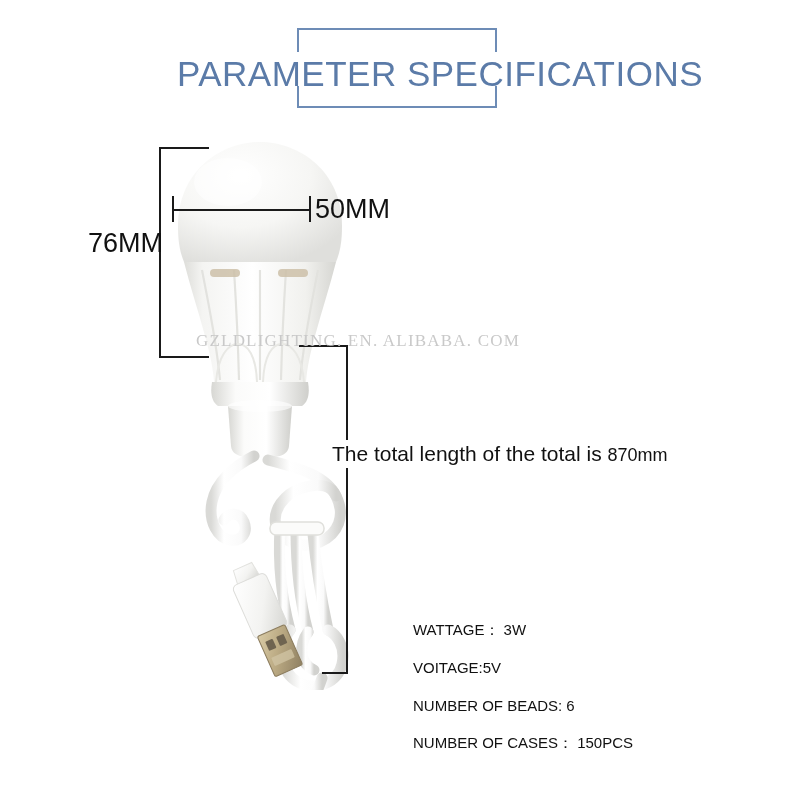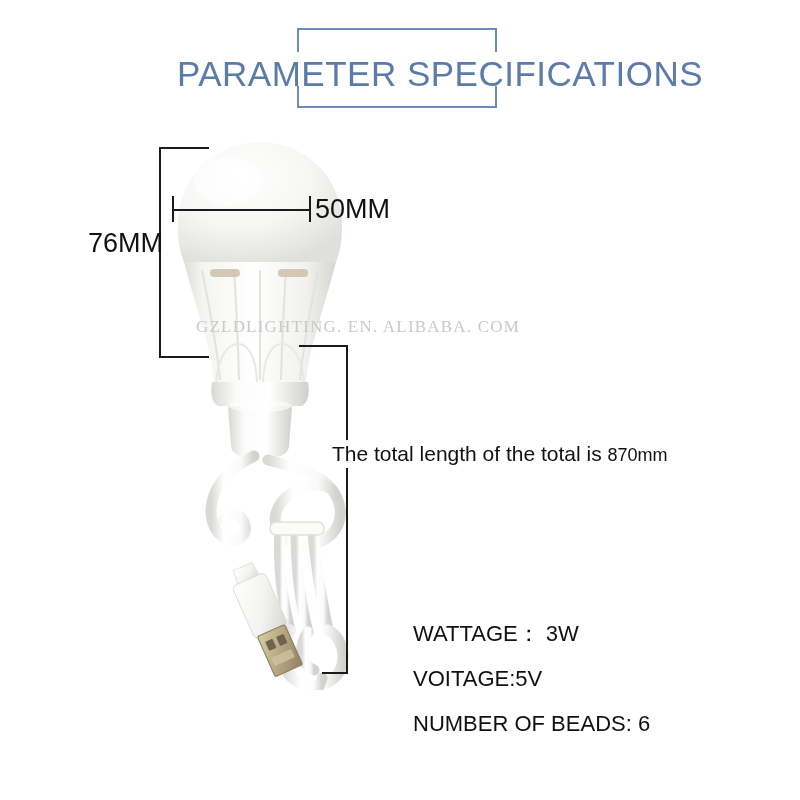--- a/index.html
+++ b/index.html
@@ -131,21 +131,21 @@
     background: #ffffff;
     padding: 2px 0 2px 2px;
   }
   #label-cable-length .big {
     font-size: 18px;
   }
 
   
   #watermark {
     position: absolute;
-    left: 196px; top: 317px;
+    left: 196px; top: 331px;
     font-family: "Liberation Serif", serif;
     font-size: 17px;
     letter-spacing: 1.2px;
     color: #c9c9c9;
     white-space: nowrap;
     pointer-events: none;
   }
 
   
   #product-photo {
@@ -154,21 +154,21 @@
     width: 260px; height: 560px;
   }
 
   
   #spec-list {
     position: absolute;
     left: 413px; top: 622px;
     width: 370px;
   }
   .spec-row {
-    font-size: 22px;
+    font-size: 15px;
     color: #111111;
     margin-bottom: 22px;
     white-space: nowrap;
     line-height: 1.05;
   }
 </style>
 </head>
 <body>
 
 <div id="page">
@@ -305,15 +305,16 @@
   <div id="label-cable-length">
     <span>The total length of the total is </span><span class="big">870mm</span>
   </div>
 
   <div id="watermark">GZLDLIGHTING. EN. ALIBABA. COM</div>
 
   <div id="spec-list">
     <div class="spec-row">WATTAGE：  3W</div>
     <div class="spec-row">VOITAGE:5V</div>
     <div class="spec-row">NUMBER OF BEADS: 6</div>
+    <div class="spec-row">NUMBER OF CASES：  150PCS</div>
   </div>
 
 </div>
 
 </body></html>

